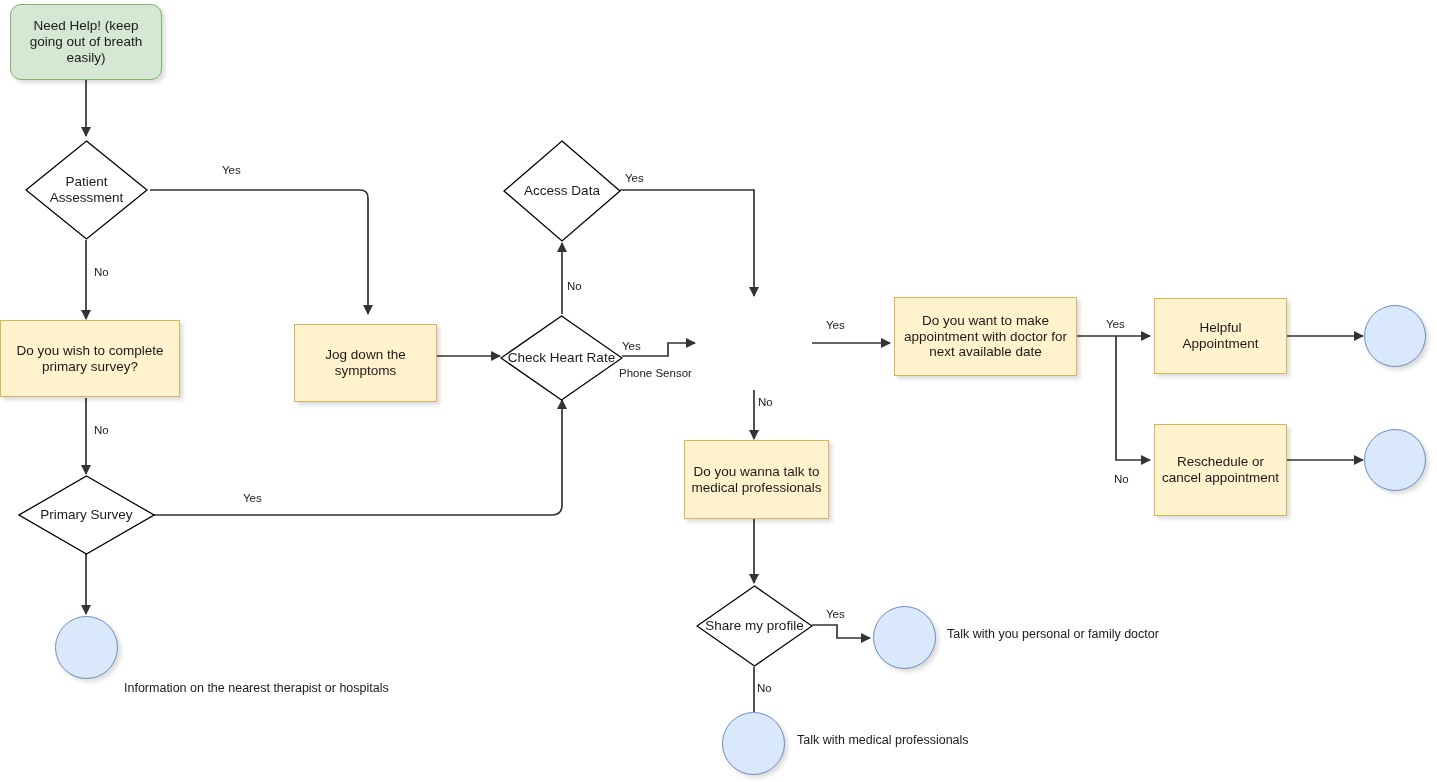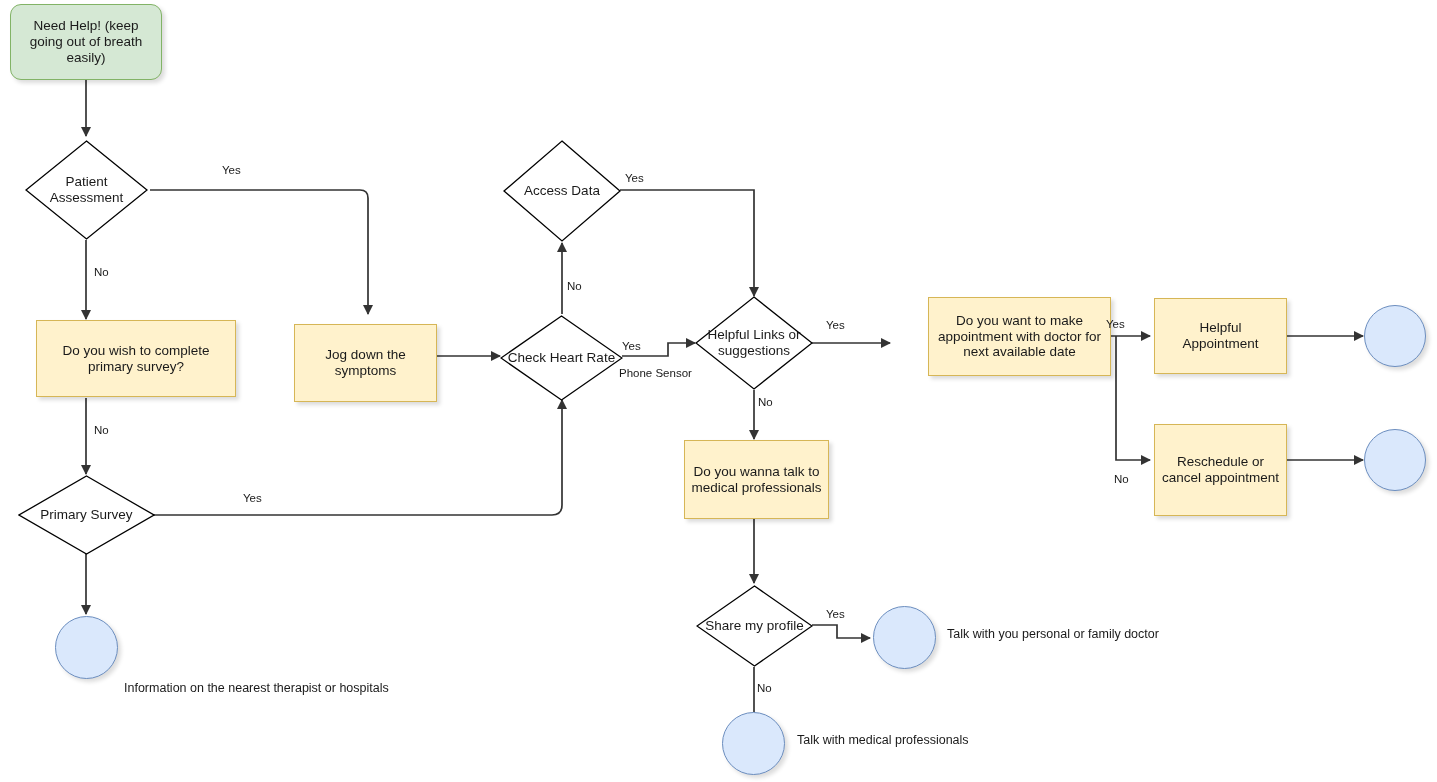--- a/index.html
+++ b/index.html
@@ -134,21 +134,21 @@
     <span class="dlabel" style="white-space:pre-line;">Patient
 Assessment</span>
   </div>
 
   <div class="node start" style="left:10px; top:4px; width:152px; height:76px;">
     <span>Need Help!
 (keep going out of
 breath easily)</span>
   </div>
 
-  <div class="node proc" style="left:0px; top:320px; width:200px; height:77px;margin-left:36px;">
+  <div class="node proc" style="left:0px; top:320px; width:180px; height:77px;">
     <span style="white-space:pre-line;">Do you wish to complete
 primary survey?</span>
   </div>
 
   <div class="node proc" style="left:294px; top:316px; width:143px; height:78px;margin-top:8px;">
     <span style="white-space:pre-line;">Jog down the
 symptoms</span>
   </div>
 
   <div class="node decision" style="left:18px; top:475px; width:137px; height:80px;">
@@ -165,29 +165,22 @@
     <span class="dlabel">Access Data</span>
   </div>
 
   <div class="node decision" style="left:500px; top:315px; width:123px; height:86px;">
     <svg class="dshape" viewBox="0 0 123 86" preserveAspectRatio="none">
       <polygon points="61.5,1 122,43 61.5,85 1,43" fill="#ffffff" stroke="#000000" stroke-width="1.3"></polygon>
     </svg>
     <span class="dlabel">Check Heart Rate</span>
   </div>
 
-  <div class="node decision" style="left:695px; top:296px; width:118px; height:94px;">
-    <svg class="dshape" viewBox="0 0 118 94" preserveAspectRatio="none">
-      <polygon points="59,1 117,47 59,93 1,47" fill="#ffffff" stroke="#000000" stroke-width="1.3"></polygon>
-    </svg>
-    <span class="dlabel wrap" style="white-space:pre-line;">Helpful Links or
-suggestions</span>
-  </div>
-
-  <div class="node proc" style="left:894px; top:297px; width:183px; height:79px;margin-left:34px;">
+
+  <div class="node proc" style="left:894px; top:297px; width:183px; height:79px;">
     <span style="white-space:pre-line;">Do you want to make
 appointment with doctor for
 next available date</span>
   </div>
 
   <div class="node proc" style="left:1154px; top:298px; width:133px; height:76px;">
     <span style="white-space:pre-line;">Helpful
 Appointment</span>
   </div>
 

